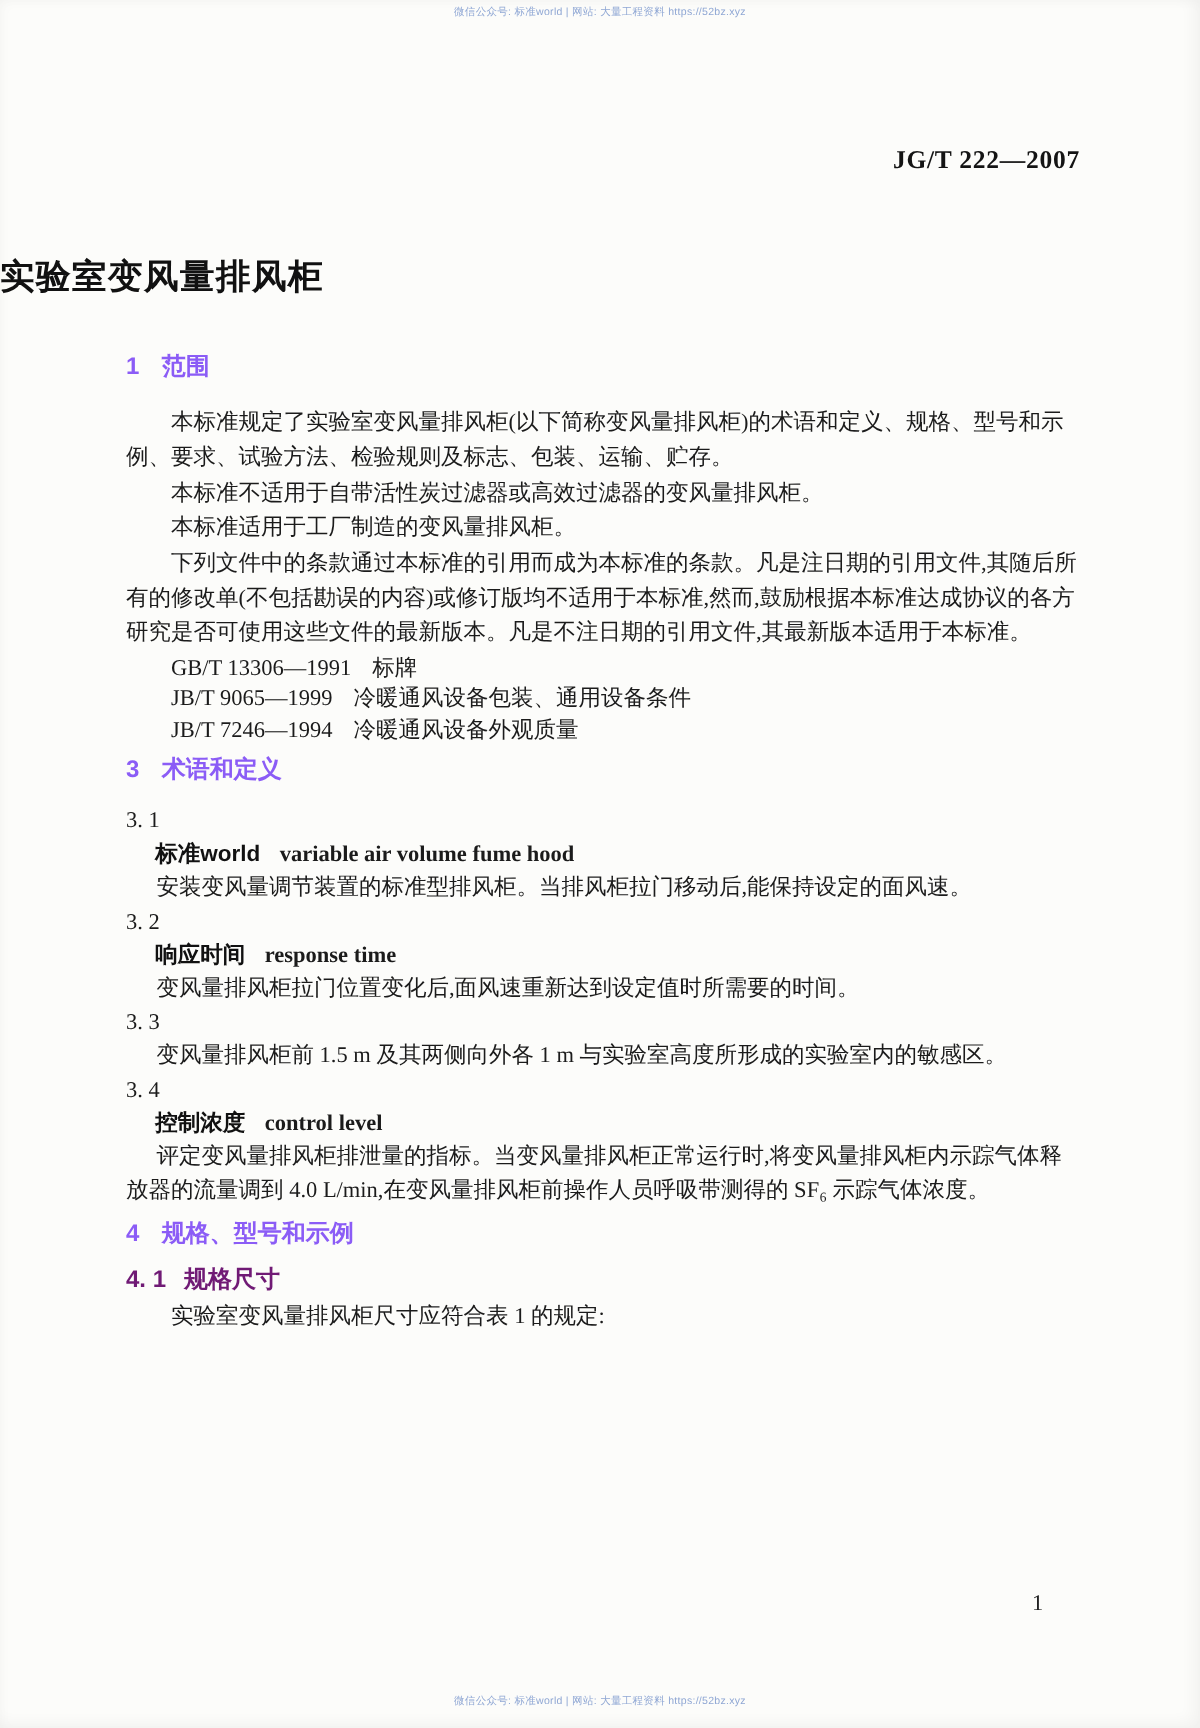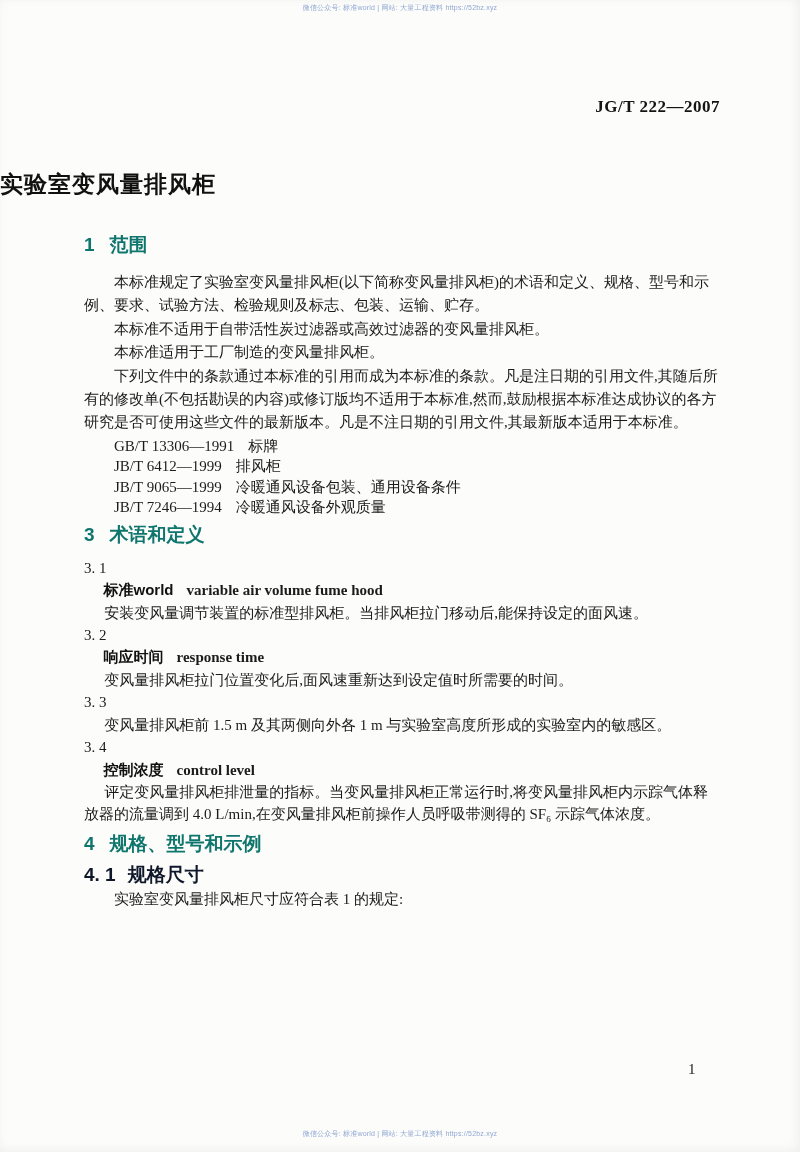--- a/index.html
+++ b/index.html
@@ -38,41 +38,41 @@
     font-weight:700; font-size:23px;
     letter-spacing:1px;
     color:#111;
   }
   .content {
     position:absolute; left:84px; top:236px; width:636px;
     font-size:15px; line-height:23.4px;
   }
   .sec-head {
     font-family:"Liberation Sans", sans-serif;
-    font-weight:700; font-size:19px; line-height:18px;
-    color:#0f766e;
+    font-weight:700; font-size:16px; line-height:18px;
+    color:#8b5cf6;
     margin:0 0 17px 0;
   }
   .sec-head .sec-num { margin-right:15px; }
   #sec2-head { margin-top:8px; margin-bottom:16px; }
   #sec3-head { margin-top:8px; margin-bottom:13px; }
   #sec4-head { margin-top:9px; margin-bottom:13px; }
   .body-p { margin:0; text-indent:2em; }
   .refs { margin-top:1px; line-height:20.5px; padding-left:2em; }
   .ref-line { white-space:nowrap; }
   .ref-name { margin-left:14px; }
   .terms { line-height:22.4px; }
   .term-num { font-family:"Liberation Serif", serif; }
   .term-head { padding-left:1.3em; font-weight:700; }
   .term-zh { font-family:"Liberation Sans", sans-serif; color:#111; }
   .term-en { font-family:"Liberation Serif", serif; margin-left:13px; }
   .term-def { margin:0; text-indent:1.35em; }
   .sub-head {
     font-family:"Liberation Sans", sans-serif;
-    font-weight:700; font-size:19px; line-height:18px; color:#0f172a;
+    font-weight:700; font-size:16px; line-height:18px; color:#701a75;
     margin:0;
   }
   .sub-head .sub-num { margin-right:12px; }
   #sec41-p { margin-top:4px; }
   .page-num {
     position:absolute; top:1061px; left:688px;
     font-size:15px; font-family:"Liberation Serif", serif; color:#222;
   }
 </style>
 </head>
@@ -92,23 +92,20 @@
       <span class="sec-num">1</span><span class="sec-title">范围</span>
     </div>
     <p class="body-p">本标准规定了实验室变风量排风柜(以下简称变风量排风柜)的术语和定义、规格、型号和示例、要求、试验方法、检验规则及标志、包装、运输、贮存。</p>
     <p class="body-p">本标准不适用于自带活性炭过滤器或高效过滤器的变风量排风柜。</p>
     <p class="body-p">本标准适用于工厂制造的变风量排风柜。</p>
 
     <p class="body-p">下列文件中的条款通过本标准的引用而成为本标准的条款。凡是注日期的引用文件,其随后所有的修改单(不包括勘误的内容)或修订版均不适用于本标准,然而,鼓励根据本标准达成协议的各方研究是否可使用这些文件的最新版本。凡是不注日期的引用文件,其最新版本适用于本标准。</p>
     <div class="refs">
       <div class="ref-line">
         <span class="ref-code">GB/T 13306—1991</span><span class="ref-name">标牌</span>
-      </div>
-      <div class="ref-line">
-        <span class="ref-code">JB/T 6412—1999</span><span class="ref-name">排风柜</span>
       </div>
       <div class="ref-line">
         <span class="ref-code">JB/T 9065—1999</span><span class="ref-name">冷暖通风设备包装、通用设备条件</span>
       </div>
       <div class="ref-line">
         <span class="ref-code">JB/T 7246—1994</span><span class="ref-name">冷暖通风设备外观质量</span>
       </div>
     </div>
 
     <div class="sec-head" id="sec3-head">

